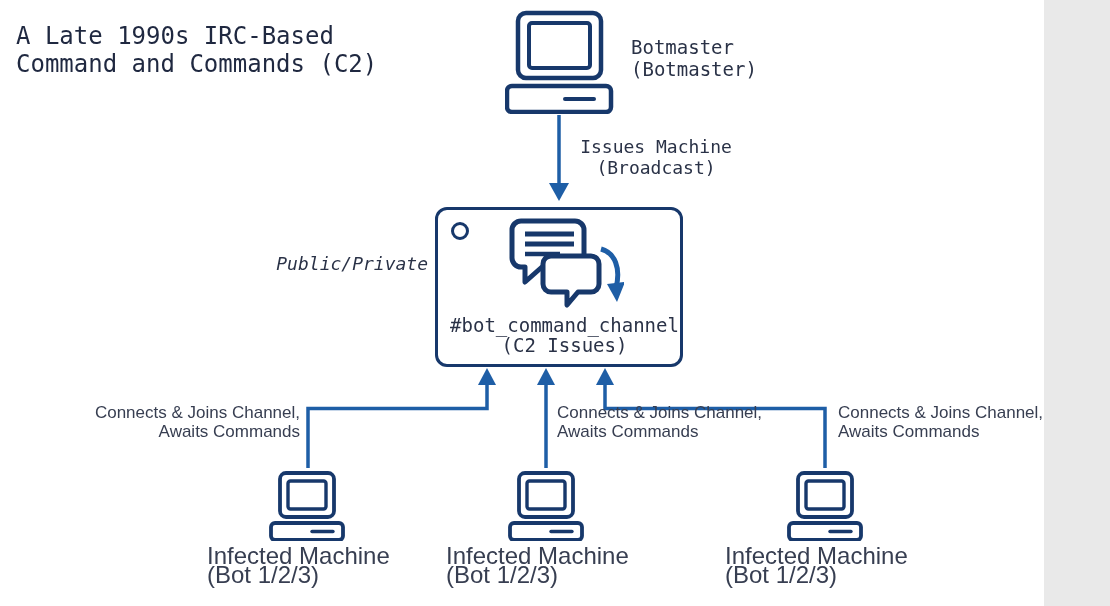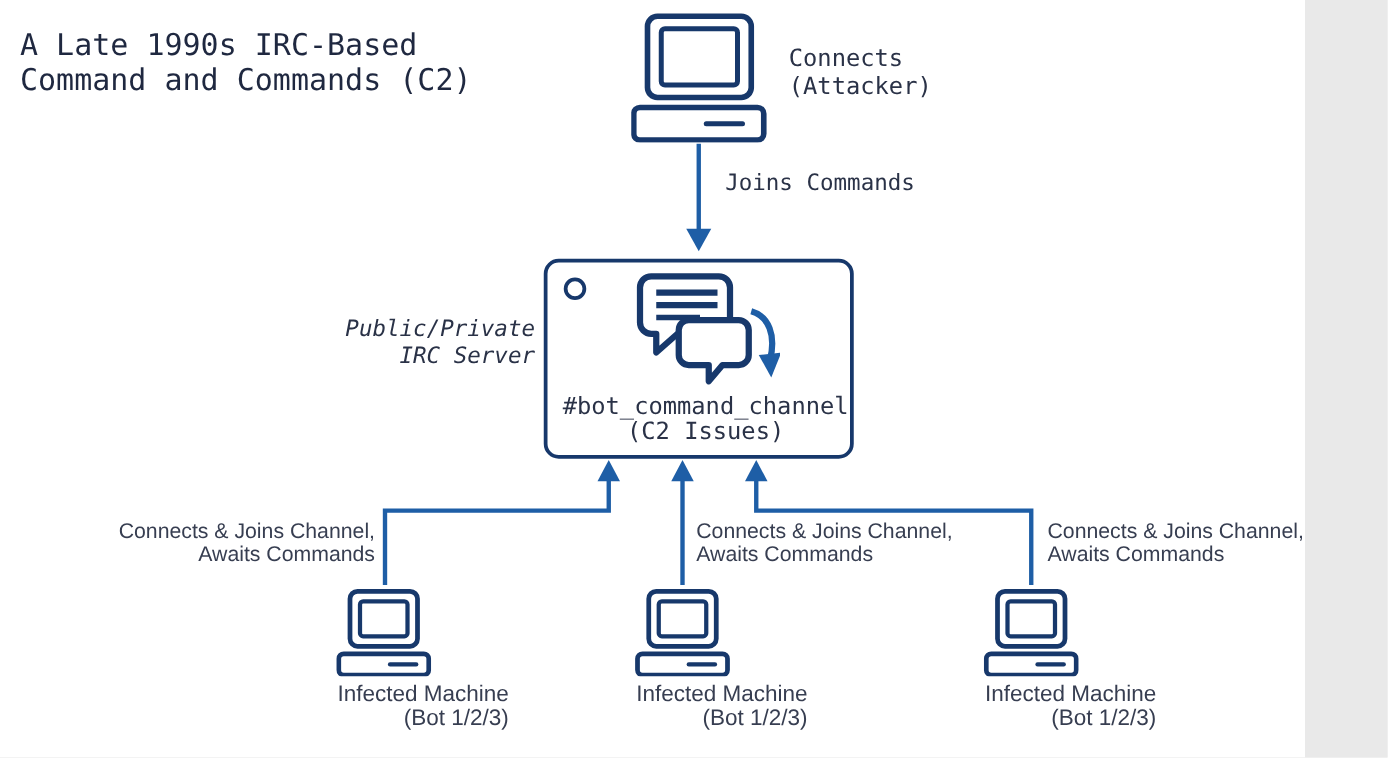--- a/index.html
+++ b/index.html
@@ -33,25 +33,25 @@
     left:435px;top:207px;width:248px;height:160px;
     border:3px solid var(--navy);border-radius:12px;background:#fff;
   }
   .server-circle{
     left:13px;top:12px;width:18px;height:18px;
     border:3px solid var(--navy);border-radius:50%;
   }
   .chat-icon{left:66px;top:8px;}
   .channel-label{left:0;right:0;bottom:9px;text-align:center;font-size:19px;line-height:20px;white-space:nowrap;margin-left:11px;}
   .irc-label{left:238px;top:253px;width:190px;text-align:right;font-size:18px;line-height:21px;white-space:nowrap;font-style:italic;}
-  .connect-label{top:415px;width:262px;font-size:17px;line-height:19px;white-space:nowrap;}
+  .connect-label{top:403px;width:262px;font-size:17px;line-height:19px;white-space:nowrap;}
   .connect-left{left:38px;text-align:right;}
   .connect-mid{left:557px;text-align:left;}
   .connect-right{left:838px;text-align:left;}
-  .infected-label{top:546px;width:200px;text-align:right;font-size:18px;line-height:19px;white-space:nowrap;}
+  .infected-label{top:546px;width:200px;text-align:left;font-size:24px;line-height:19px;white-space:nowrap;}
   svg{display:block;}
   .overlay{left:0;top:0;pointer-events:none;}
 </style>
 </head>
 <body>
 
 <div id="canvas">
 
   <div class="abs title">
     <div>A Late 1990s IRC-Based</div>
@@ -76,31 +76,31 @@
   <svg class="abs" style="left:505px;top:10px;" width="110" height="104" viewBox="0 0 110 104">
     <g stroke="var(--navy)" fill="none">
       <rect x="13" y="3" width="83" height="65" rx="8" stroke-width="4.5"></rect>
       <rect x="24" y="13" width="61" height="45" rx="3" stroke-width="4"></rect>
       <rect x="2" y="76" width="104" height="26" rx="5" stroke-width="4.5"></rect>
       <line x1="60" y1="89" x2="89" y2="89" stroke-width="4" stroke-linecap="round"></line>
     </g>
   </svg>
 
   <div class="abs mono botmaster-label">
-    <div>Connects</div>
-    <div>(Attacker)</div>
+    <div>Botmaster</div>
+    <div>(Botmaster)</div>
   </div>
 
   <div class="abs mono issues-label">
-    <div>Joins Commands</div>
+    <div>Issues Machine</div>
+    <div>(Broadcast)</div>
   </div>
 
   <div class="abs mono irc-label">
     <div>Public/Private</div>
-    <div>IRC Server</div>
   </div>
 
   <div class="abs server-box">
     <div class="abs server-circle"></div>
 
     <svg class="abs chat-icon" width="120" height="96" viewBox="0 0 120 96">
 
       <path d="M17,3 h54 a9,9 0 0 1 9,9 v28 a9,9 0 0 1 -9,9 h-33 l-17,15 v-15 h-4 a9,9 0 0 1 -9,-9 v-28 a9,9 0 0 1 9,-9 z" fill="#ffffff" stroke="var(--navy)" stroke-width="5" stroke-linejoin="round"></path>
       <line x1="21" y1="16" x2="70" y2="16" stroke="var(--navy)" stroke-width="5"></line>
       <line x1="21" y1="26" x2="70" y2="26" stroke="var(--navy)" stroke-width="5"></line>

